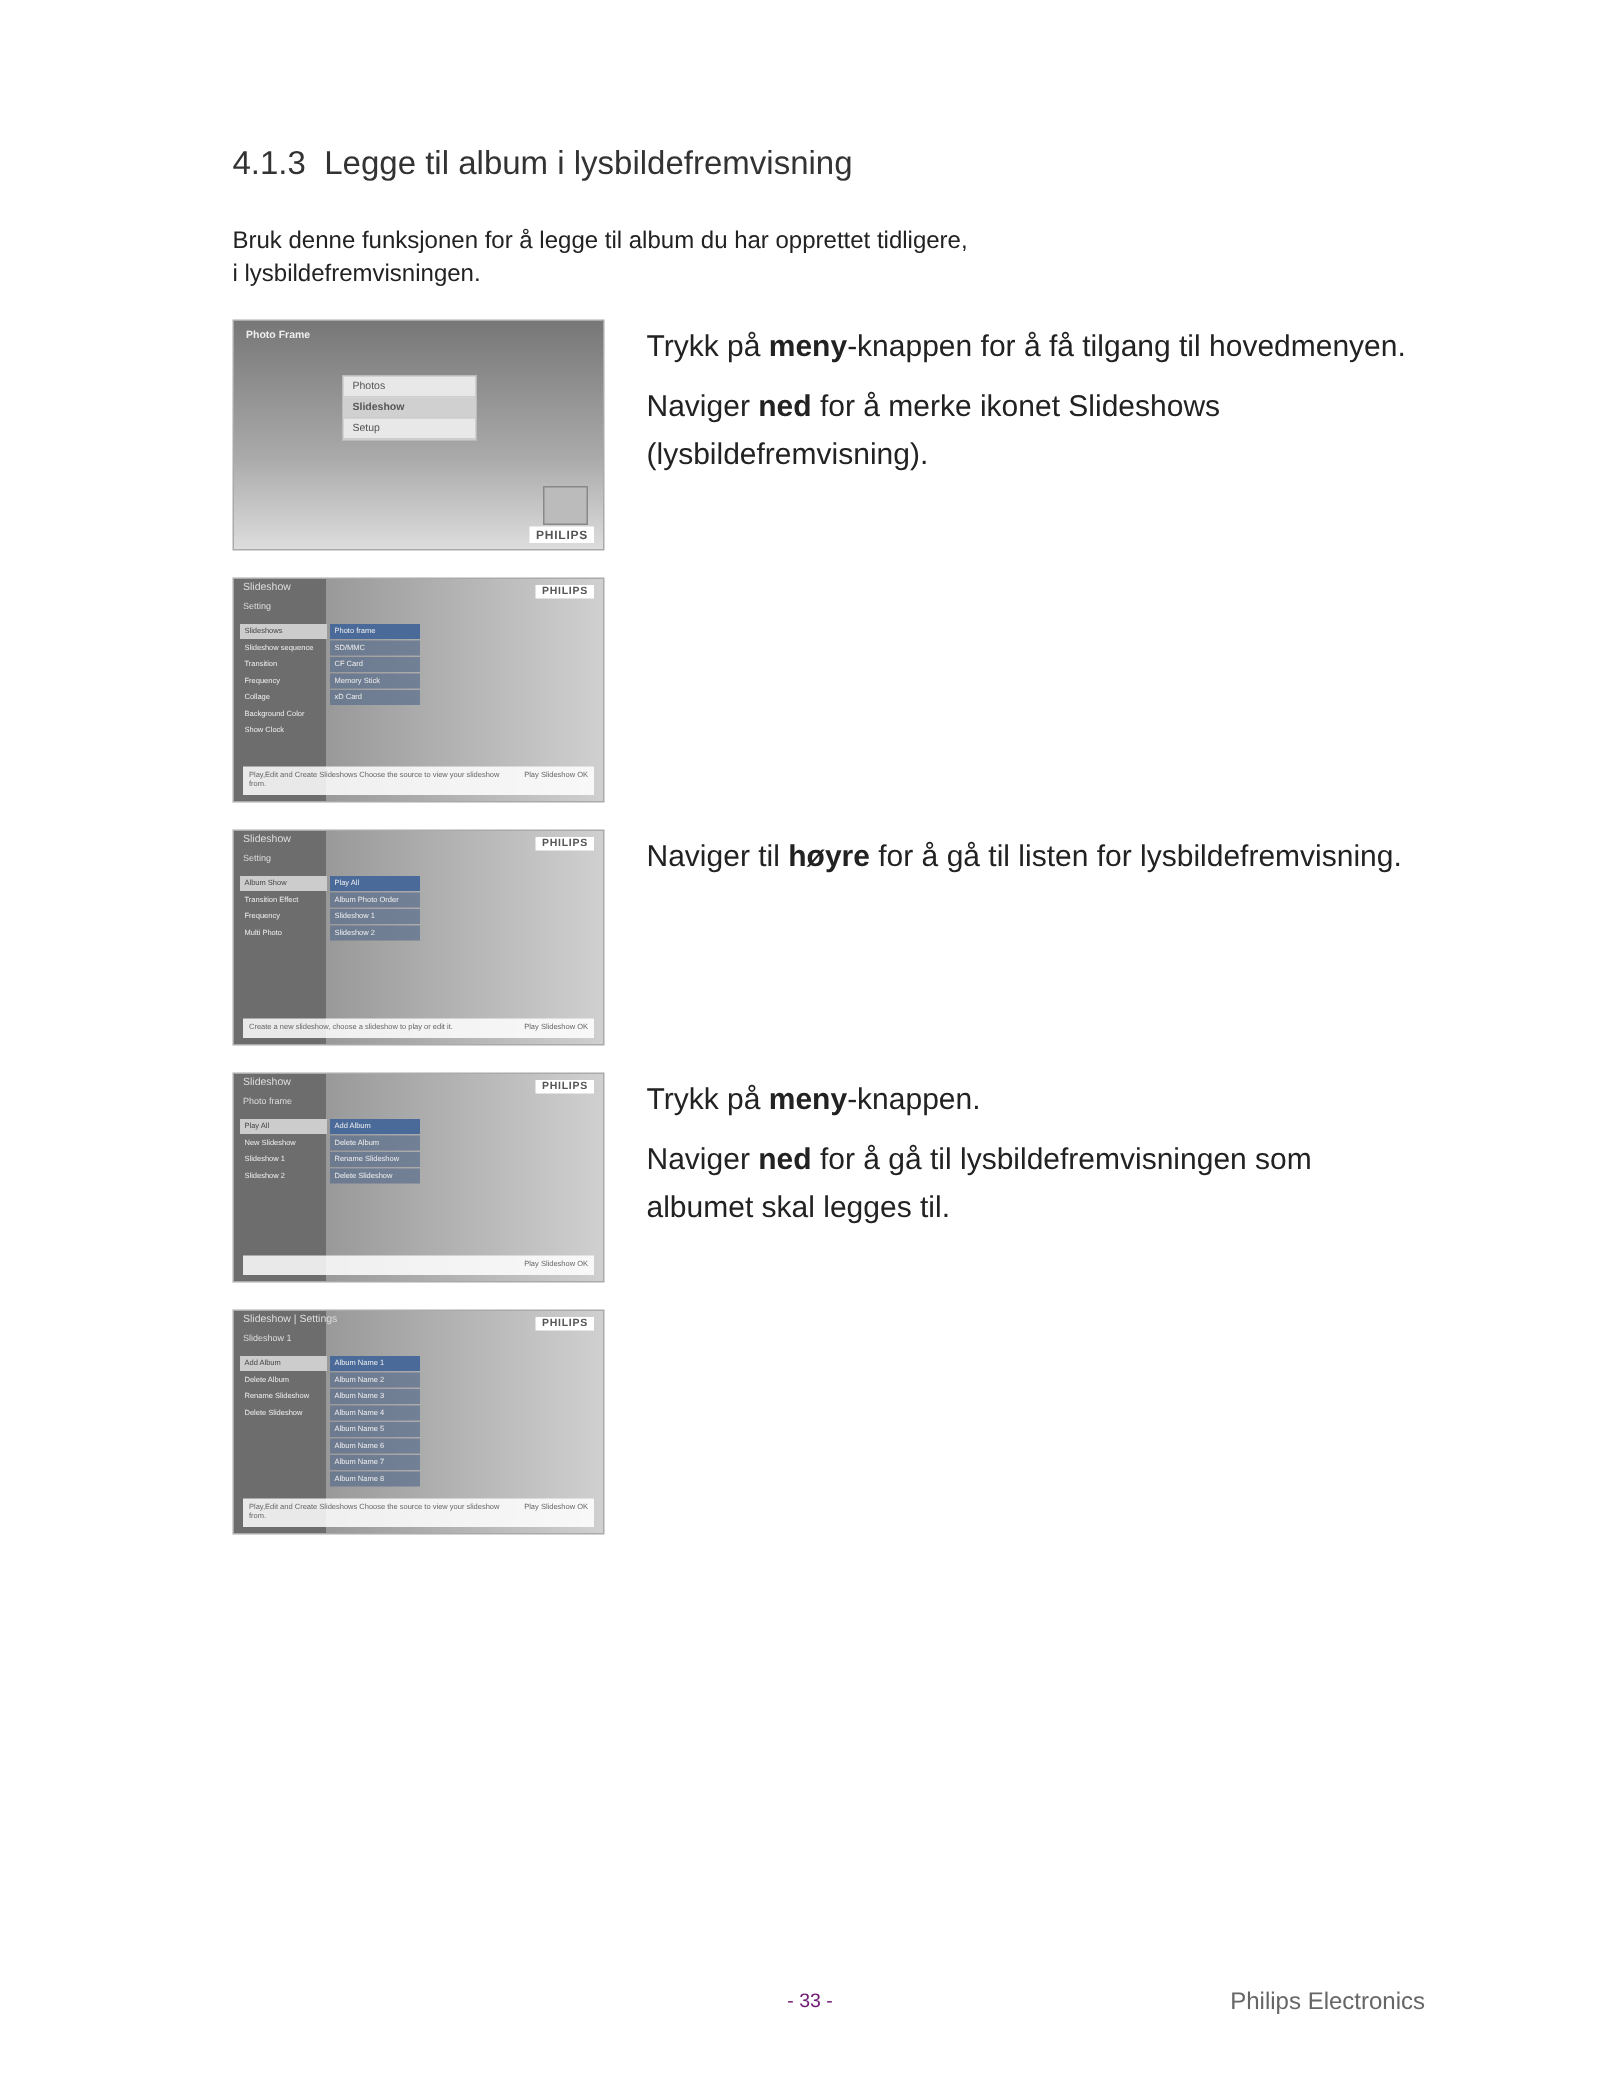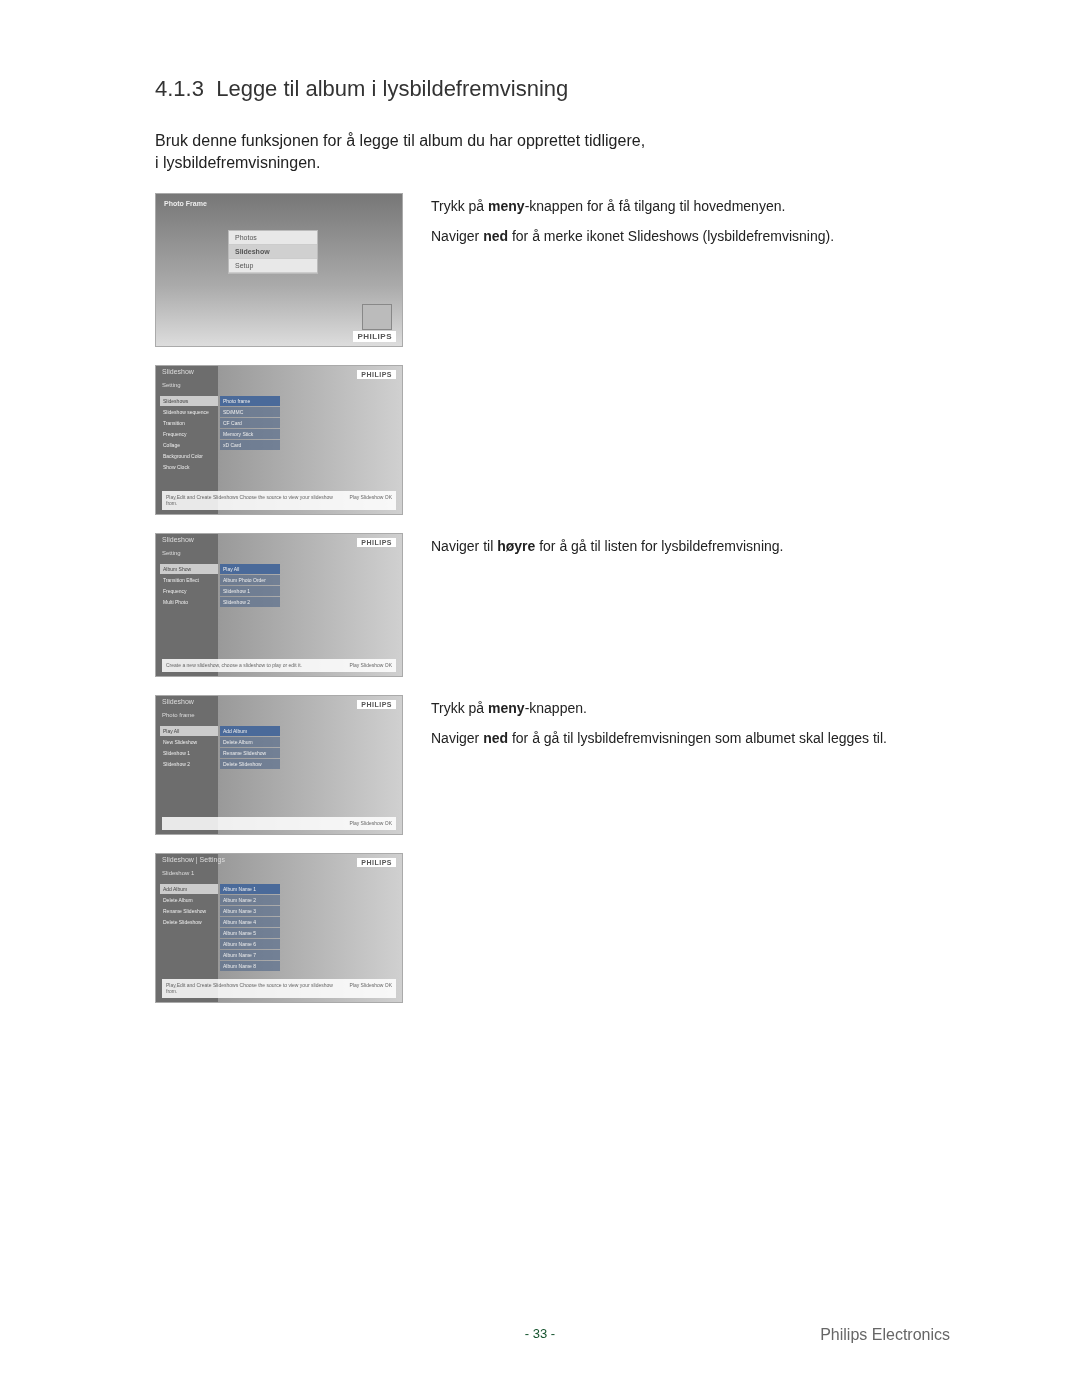--- a/index.html
+++ b/index.html
@@ -5,21 +5,21 @@
   * { box-sizing: border-box; margin: 0; padding: 0; }
   body {
     font-family: Arial, Helvetica, sans-serif;
     background: #fff;
     width: 1080px;
     height: 1397px;
     position: relative;
     color: #222;
   }
   .page {
-    padding: 76px 140px 0 155px;
+    padding: 96px 140px 0 155px;
   }
   .section-title {
     font-size: 22px;
     font-weight: normal;
     margin-bottom: 28px;
     color: #333;
   }
   .intro {
     font-size: 16px;
     font-weight: normal;
@@ -162,21 +162,21 @@
     position: absolute;
     top: 6px;
     left: 8px;
     font-size: 7px;
     color: #eee;
     font-weight: bold;
   }
 
   .step-text {
     flex: 1;
-    font-size: 14px;
+    font-size: 20px;
     line-height: 1.6;
     color: #222;
     padding-top: 2px;
   }
   .step-text p { margin-bottom: 8px; }
   .step-text b { font-weight: bold; }
 
   .page-footer {
     position: absolute;
     bottom: 56px;
@@ -187,21 +187,21 @@
     font-size: 13px;
     color: #444;
   }
   .page-footer .brand-foot {
     position: absolute;
     right: 130px;
     color: #666;
     font-size: 16px;
   }
   .page-footer .pnum {
-    color: #14532d;
+    color: #701a75;
   }
 </style>
 </head>
 <body>
 
 <div class="page">
   <h2 class="section-title">
     <span>4.1.3</span>&nbsp;&nbsp;<span>Legge til album i lysbildefremvisning</span>
   </h2>
   <p class="intro">

